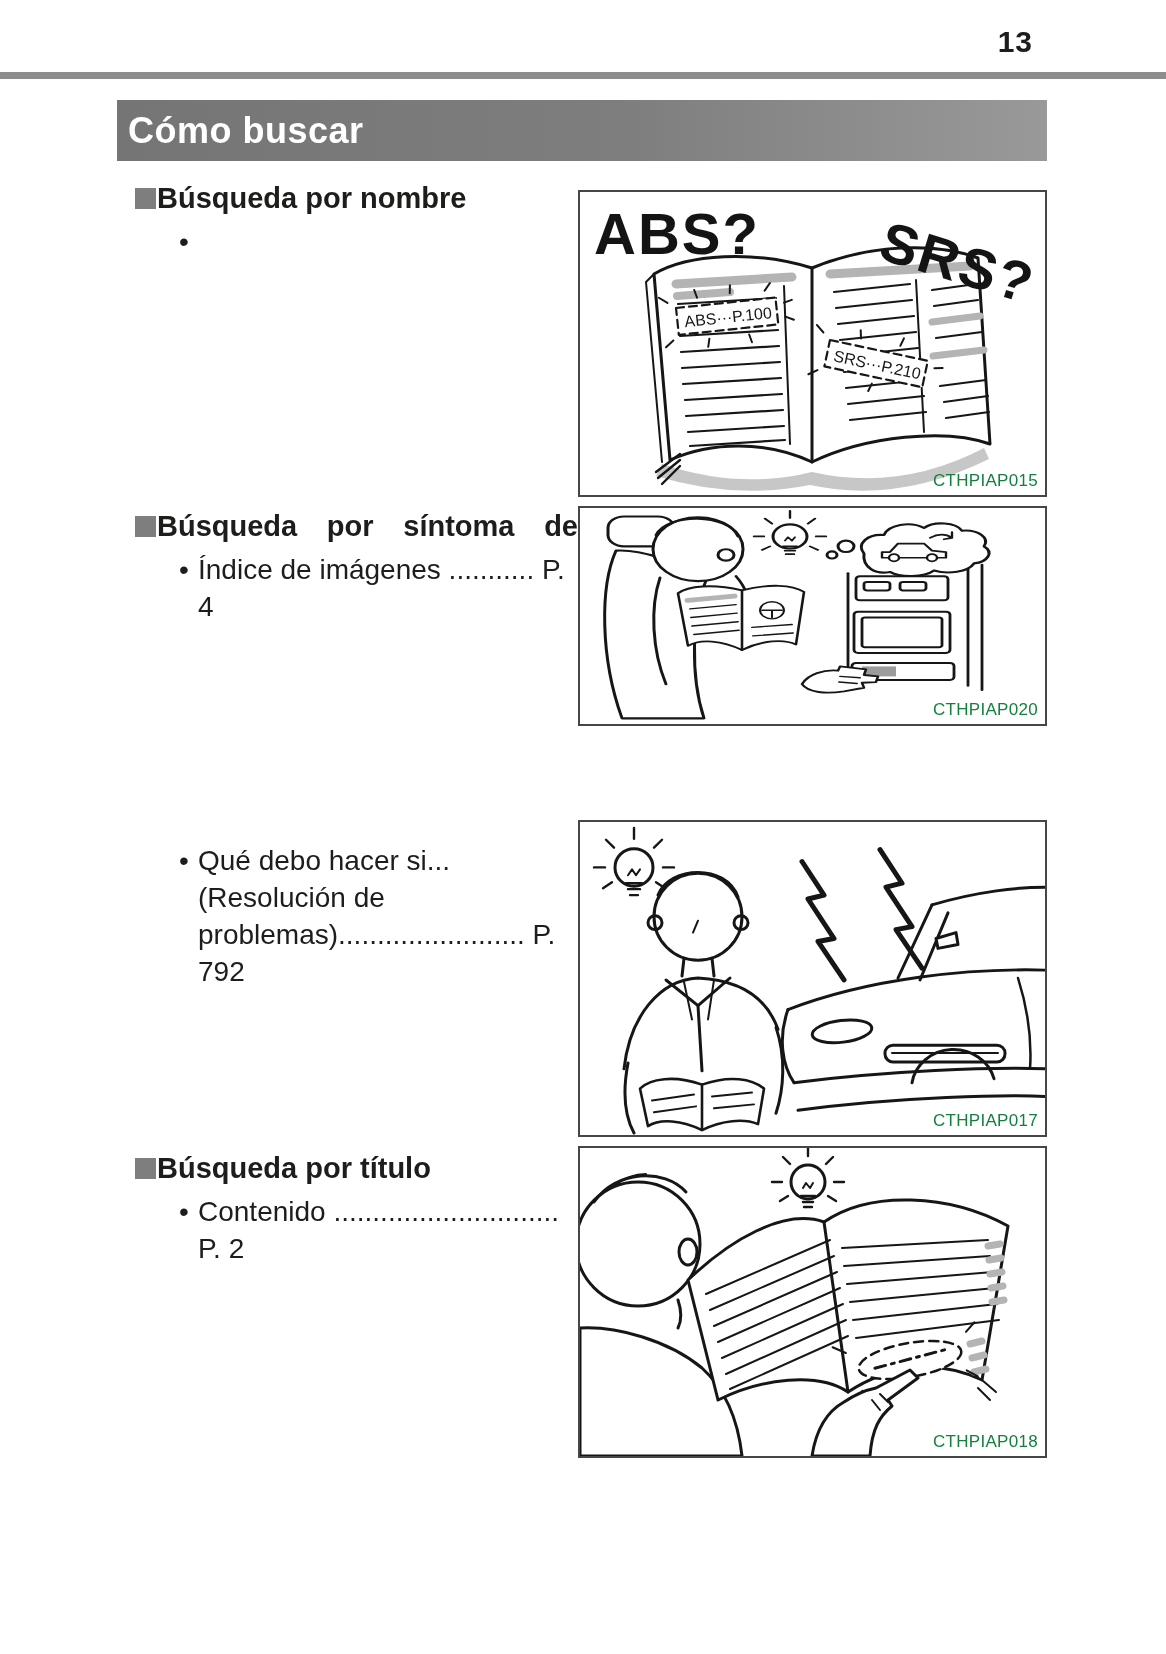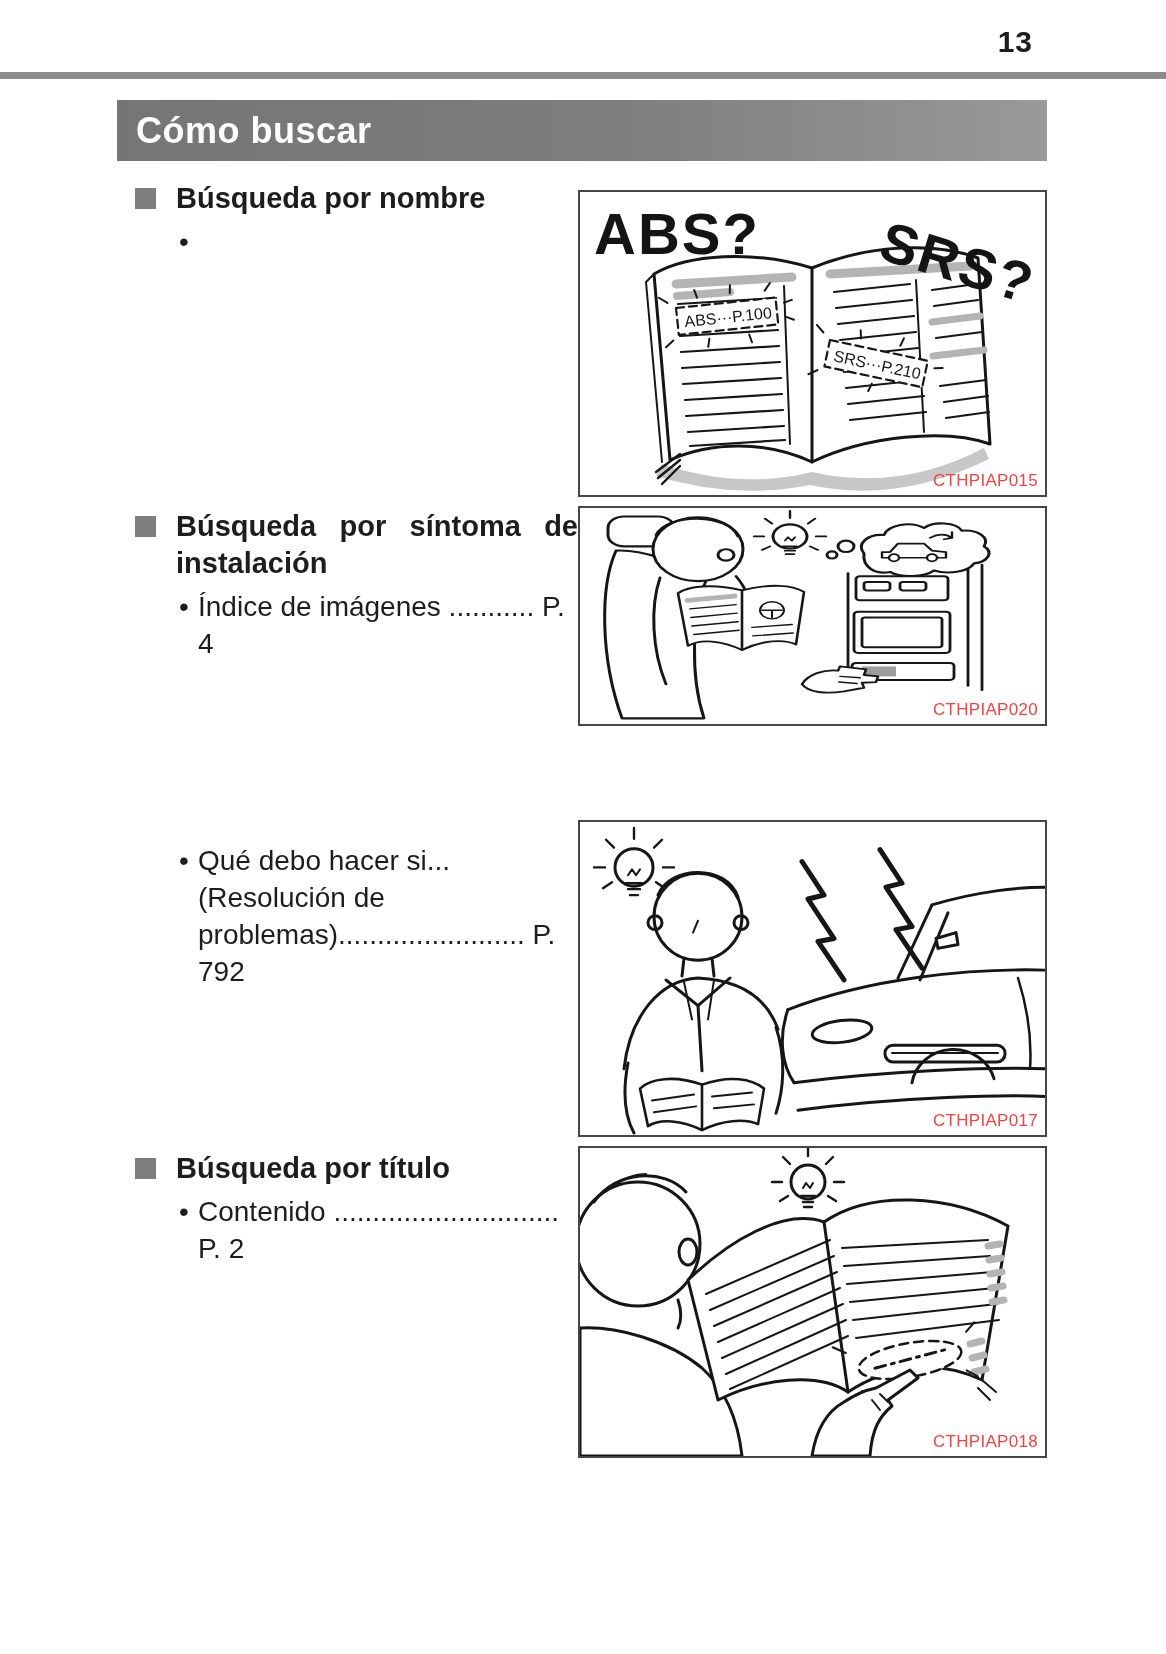--- a/index.html
+++ b/index.html
@@ -2,33 +2,33 @@
 <html><head>
 <meta charset="utf-8">
 <style>
   html,body{margin:0;padding:0;background:#ffffff;}
   .page{position:relative;width:1166px;height:1654px;background:#fff;
         font-family:"Liberation Sans",sans-serif;color:#1d1d1b;overflow:hidden;}
   .page-number{position:absolute;top:25px;right:133px;font-size:30px;font-weight:700;letter-spacing:1px;}
   .top-rule{position:absolute;top:72px;left:0;width:1166px;height:7px;background:#8d8d8d;}
   .title-bar{position:absolute;left:117px;top:100px;width:930px;height:61px;
              background:linear-gradient(90deg,#757575 0%,#7e7e7e 55%,#999999 100%);
-             display:flex;align-items:center;box-sizing:border-box;padding-left:19px;}
+             display:flex;align-items:center;box-sizing:border-box;padding-left:11px;}
   .title-bar .tt{margin:0;font-size:36px;font-weight:700;color:#ffffff;letter-spacing:.5px;}
   .section{position:absolute;left:135px;width:443px;}
-  .heading{display:flex;gap:20px;font-size:29px;font-weight:700;line-height:37px;}
+  .heading{display:flex;gap:1px;font-size:29px;font-weight:700;line-height:37px;}
   .sq{flex:0 0 auto;width:21px;height:21px;background:#7e7e7e;margin-top:8px;}
   .heading .ht{flex:1 1 auto;}
   .jl{text-align:justify;text-align-last:justify;}
   .item{display:flex;padding-left:44px;font-size:28px;line-height:37px;margin-top:6px;}
   .item .b{flex:0 0 19px;}
   .item .il{flex:1 1 auto;}
   .figure{position:absolute;left:578px;width:469px;border:2px solid #464646;box-sizing:border-box;background:#fff;}
   .figure svg{display:block;width:100%;height:100%;}
-  .cap{position:absolute;right:7px;bottom:4px;font-size:17px;color:#ef4444;letter-spacing:.3px;}
+  .cap{position:absolute;right:7px;bottom:4px;font-size:17px;color:#15803d;letter-spacing:.3px;}
   .f1{top:190px;height:307px}.f2{top:506px;height:220px}.f3{top:820px;height:317px}.f4{top:1146px;height:312px}
   .s1{top:180px}.s2{top:508px}.s3{top:836px}.s4{top:1150px}
   .art text{font-family:"Liberation Sans",sans-serif;}
 </style>
 </head>
 <body>
 
 <div class="page">
 
   <div class="page-number">13</div>
@@ -48,21 +48,20 @@
     <div class="item">
       <span class="b">•</span>
     </div>
   </div>
 
   <div class="section s2">
     <div class="heading">
       <span class="sq"></span>
       <div class="ht">
         <div class="jl">Búsqueda por síntoma de</div>
-        <div>instalación</div>
       </div>
     </div>
     <div class="item">
       <span class="b">•</span>
       <div class="il">
           <div>Índice de imágenes ........... P. 4</div>
         </div>
     </div>
   </div>
 

